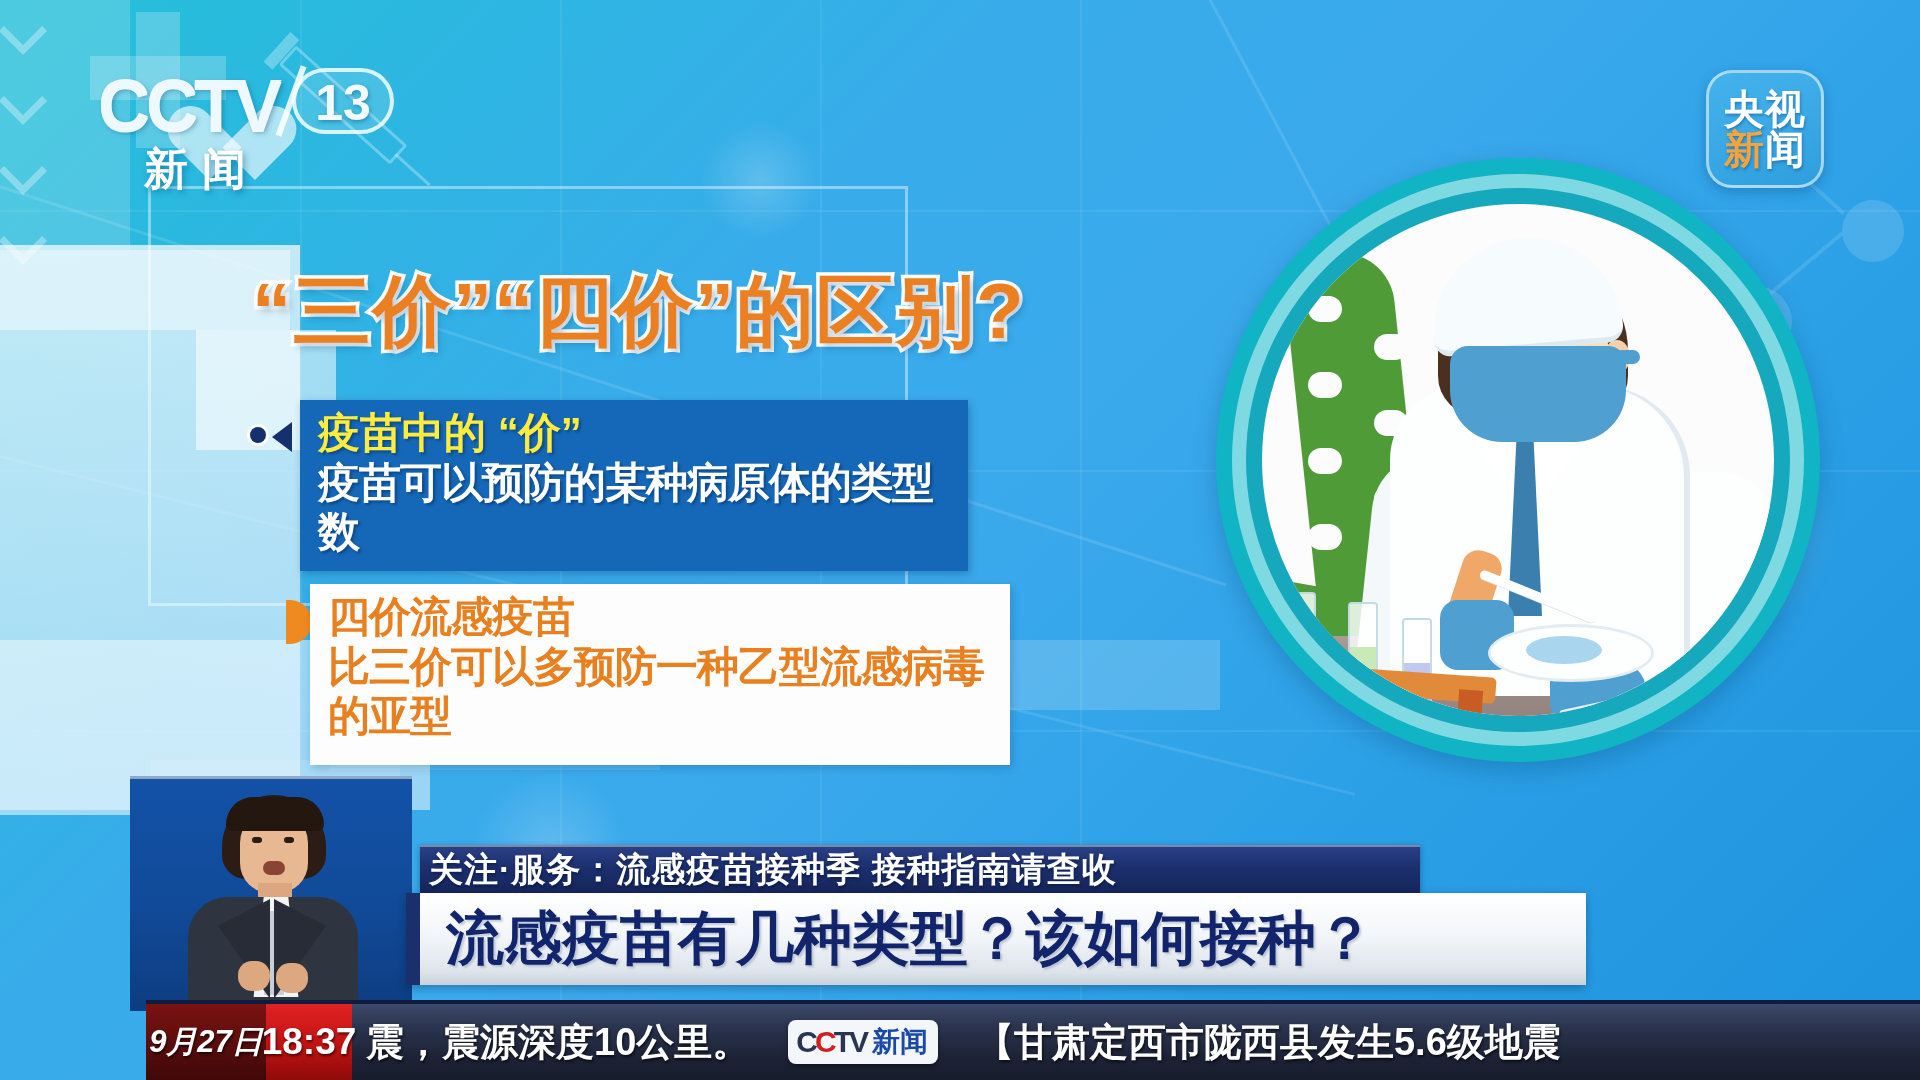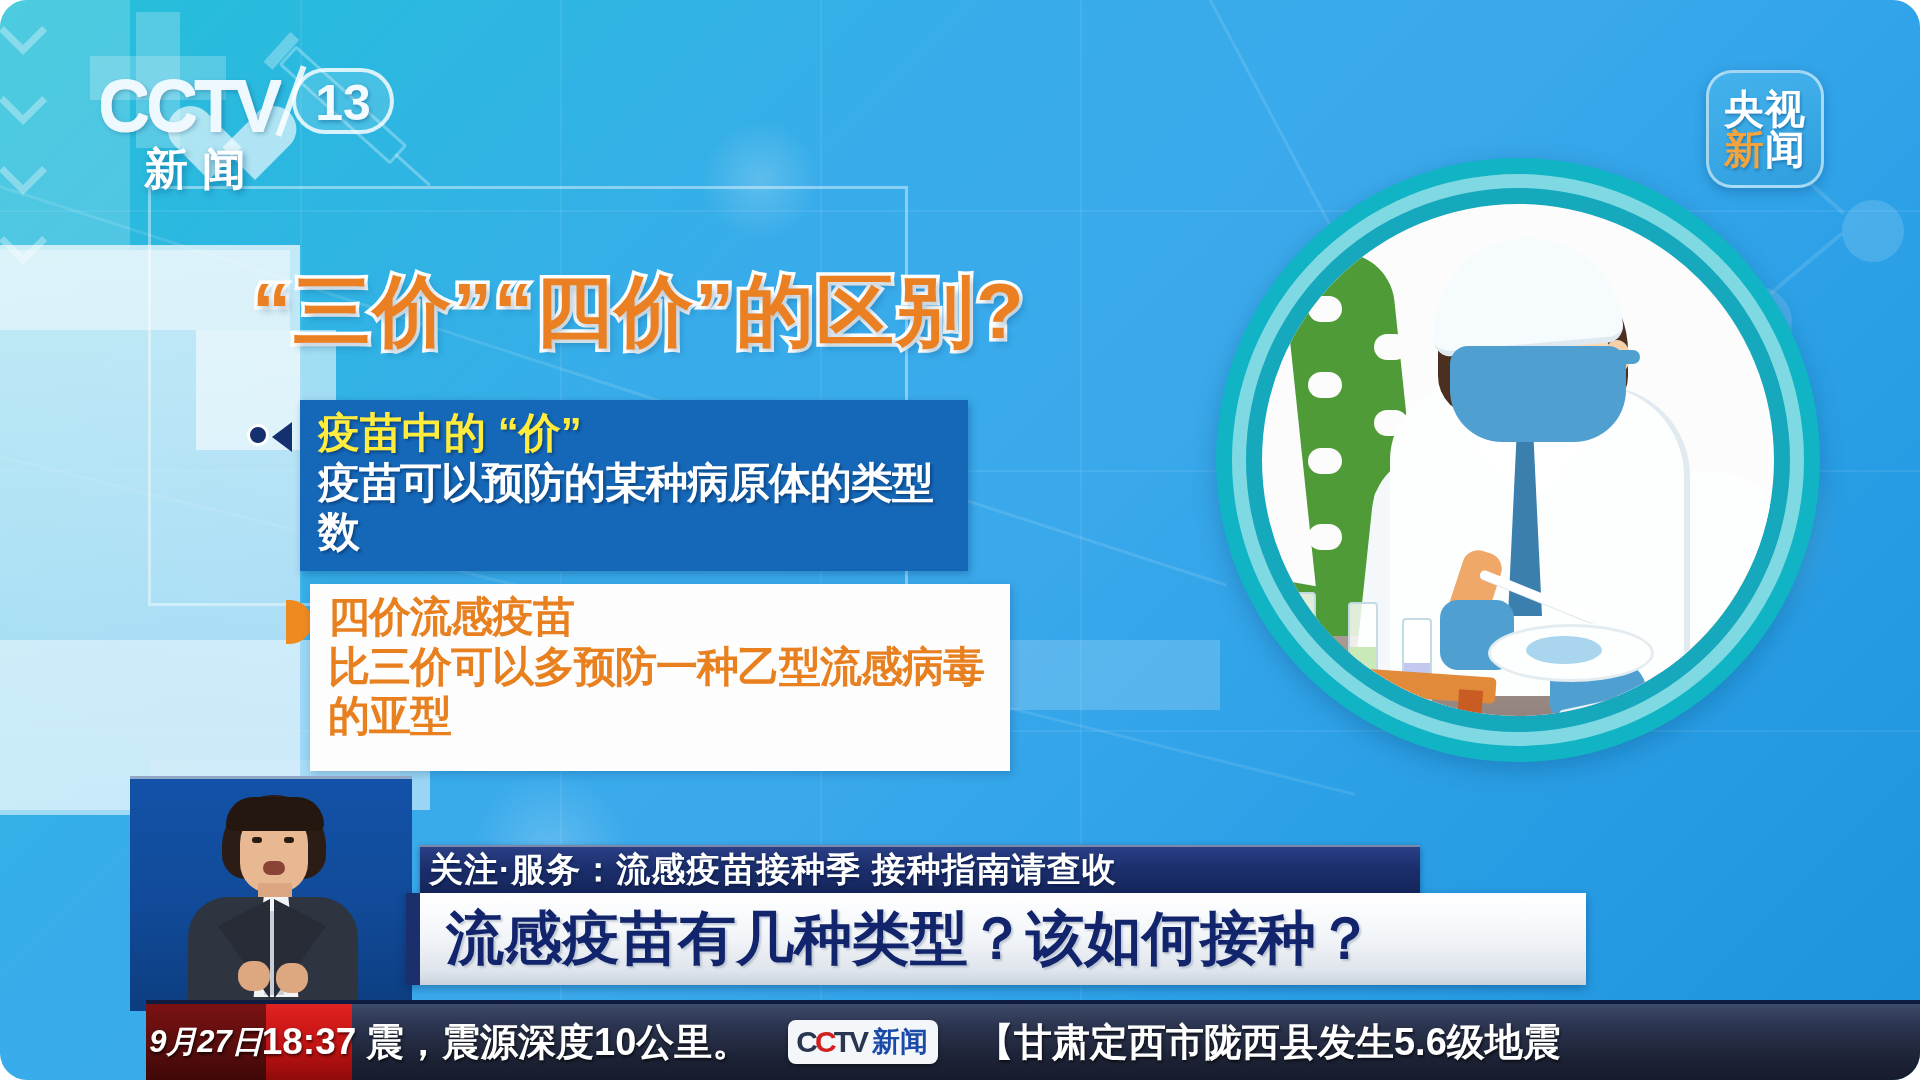--- a/index.html
+++ b/index.html
@@ -9,21 +9,20 @@
     overflow: hidden;
     font-family: "Liberation Sans", "DejaVu Sans", sans-serif;
   }
   #stage {
     position: relative;
     width: 1920px; height: 1080px;
     background: linear-gradient(135deg,
       #25c0d8 0%, #2bb8e0 14%, #38acea 34%,
       #3aa9ec 52%, #2a9fe6 74%, #1e93de 100%);
     overflow: hidden;
-    border-radius: 27px;
   }
 
   
   .bg-layer { position:absolute; inset:0; pointer-events:none; }
   .diag {
     position: absolute;
     background: rgba(255,255,255,.10);
     transform-origin: 0 0;
   }
   .grid-line-v, .grid-line-h {
@@ -198,21 +197,21 @@
   }
   .marker1-dot {
     position:absolute; left:247px; top:424px;
     width:22px; height:22px; border-radius:50%;
     background:#15306e; border:3px solid #ffffff;
   }
 
   
   .block2 {
     position:absolute; left:310px; top:584px;
-    width: 700px; padding: 8px 16px 30px 18px;
+    width: 700px; padding: 8px 16px 24px 18px;
     background: #fdfdfd;
     box-shadow: 2px 3px 8px rgba(0,40,90,.22);
   }
   .block2 .hl, .block2 .body {
     font-size:42px; font-weight:bold; color:#e8801f; line-height:1.18;
     letter-spacing:-1px;
   }
   .marker2 {
     position:absolute; left:286px; top:600px;
     width:26px; height:44px;

